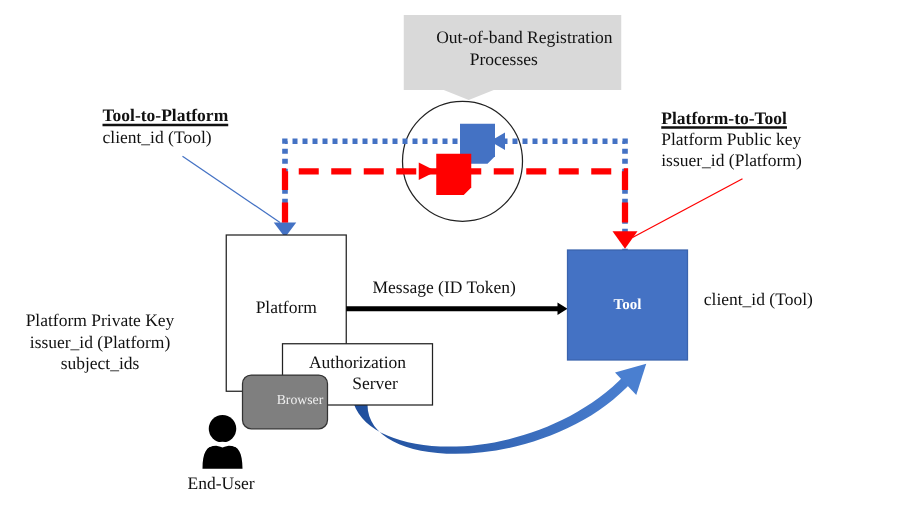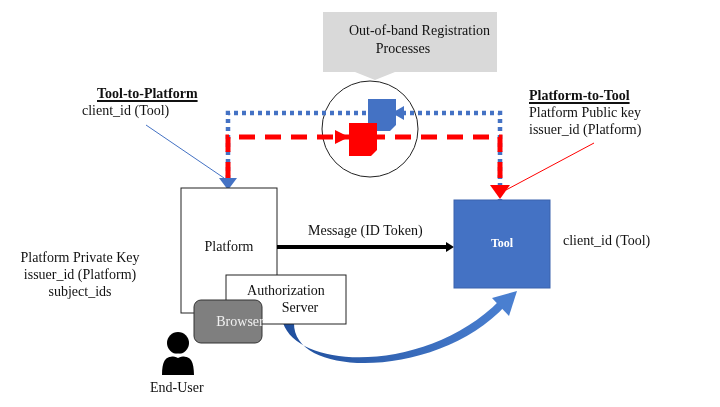--- a/index.html
+++ b/index.html
@@ -69,37 +69,37 @@
   <g>
     <circle cx="178" cy="343" r="11" fill="#000"></circle>
     <path d="M162,375 C162,358 168,354 178,358 C188,354 194,358 194,375 Z" fill="#000"></path>
     <path d="M166,357 Q178,352 190,357" stroke="#fff" stroke-width="2" fill="none"></path>
   </g>
 </svg>
 
 <div class="txt lbl14 center" style="left:323px; top:22px; width:193px;">Out-of-band Registration</div>
 <div class="txt lbl14 center" style="left:323px; top:40px; width:160px;">Processes</div>
 
-<div class="txt lbl14 hdr" style="left:82px; top:85px;margin-left:15px;">Tool-to-Platform</div>
+<div class="txt lbl14 hdr" style="left:82px; top:85px;">Tool-to-Platform</div>
 <div class="txt lbl14" style="left:82px; top:102px;">client_id (Tool)</div>
 
 <div class="txt lbl14 hdr" style="left:529px; top:87px;">Platform-to-Tool</div>
 <div class="txt lbl14" style="left:529px; top:104px;">Platform Public key</div>
 <div class="txt lbl14" style="left:529px; top:121px;">issuer_id (Platform)</div>
 
 <div class="txt lbl14 right" style="left:0px; width:160px; top:229px;">Platform Private Key</div>
 <div class="txt lbl14 right" style="left:0px; width:160px; top:246px;">issuer_id (Platform)</div>
 <div class="txt lbl14 right" style="left:0px; width:160px; top:263px;">subject_ids</div>
 
 <div class="txt lbl14 center" style="left:181px; width:96px; top:238px;">Platform</div>
 
-<div class="txt lbl14" style="left:308px; top:222px;text-align:right;">Message (ID Token)</div>
+<div class="txt lbl14" style="left:298px; top:222px;text-align:right;">Message (ID Token)</div>
 
 <div class="txt center" style="left:454px; width:96px; top:236px; font-size:12px; font-weight:bold; color:#fff;">Tool</div>
 
 <div class="txt lbl14" style="left:563px; top:232px;">client_id (Tool)</div>
 
 <div class="txt lbl14 center" style="left:226px; width:120px; top:282px;">Authorization</div>
 <div class="txt lbl14 center" style="left:240px; width:120px; top:299px;">Server</div>
 
-<div class="txt center" style="left:194px; width:92px; top:314px; font-size:14px; color:#f0f0f0;">Browser</div>
+<div class="txt center" style="left:194px; width:92px; top:314px; font-size:11px; color:#f0f0f0;">Browser</div>
 
 <div class="txt lbl14" style="left:150px; top:379px;">End-User</div>
 
 </body></html>

